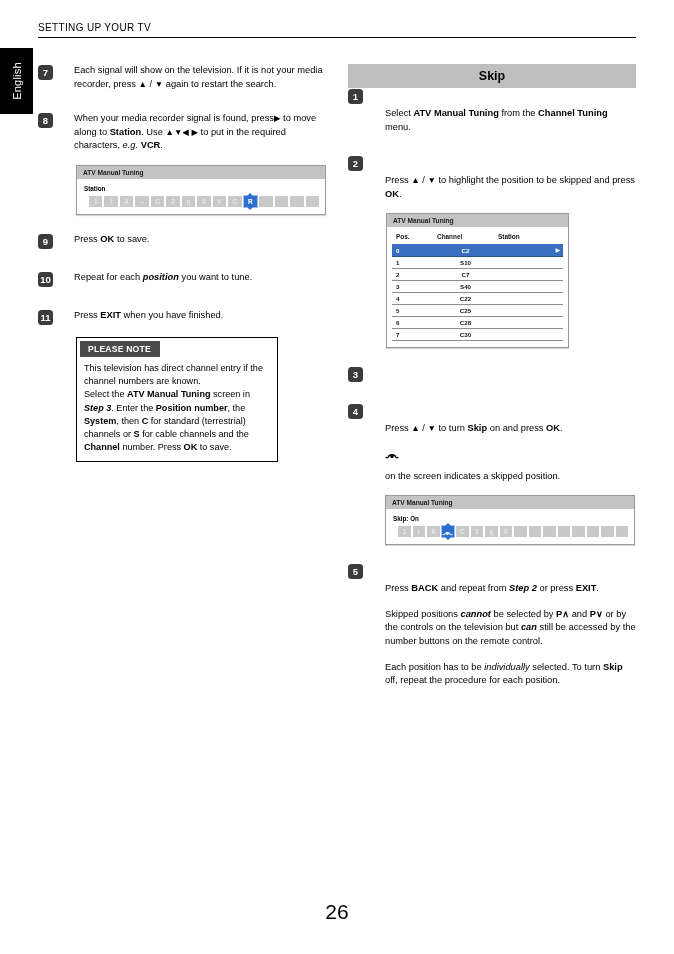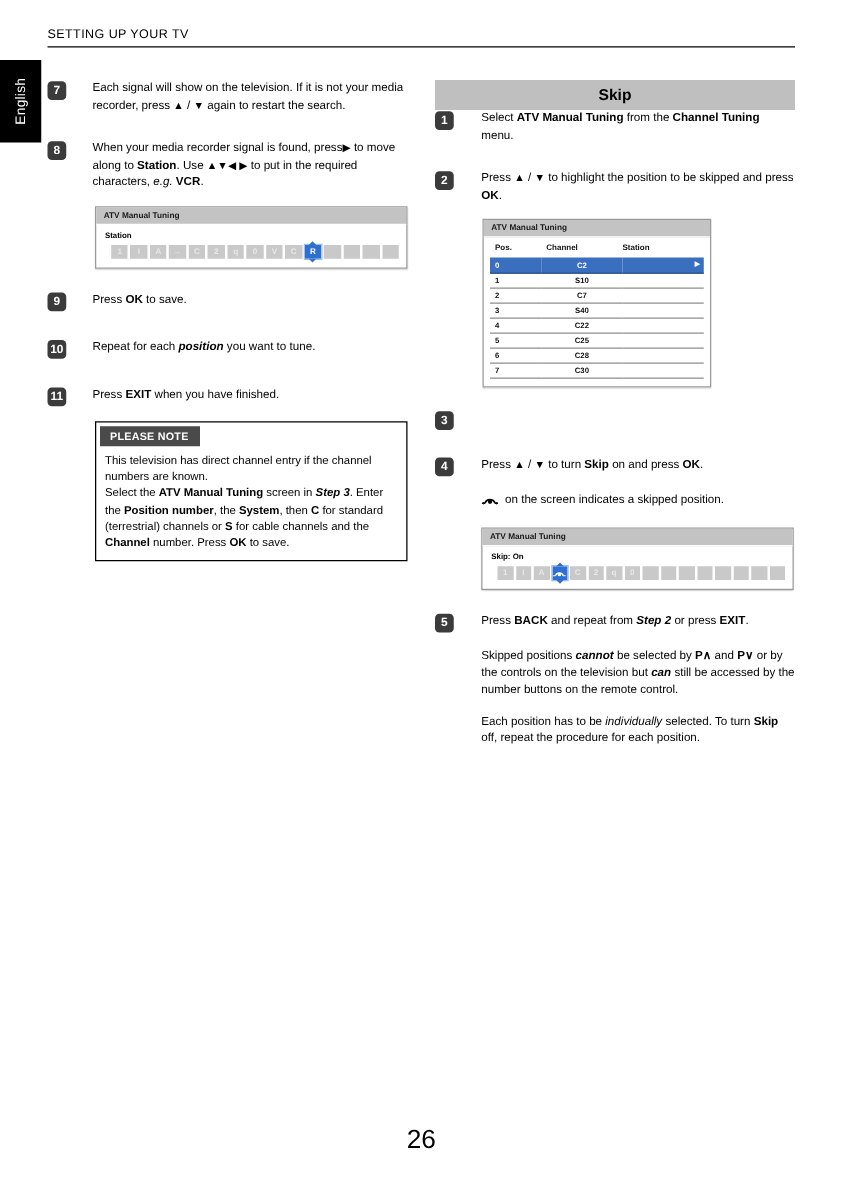--- a/index.html
+++ b/index.html
@@ -88,21 +88,21 @@
     line-height: 15px;
     text-align: center;
     margin-top: 1px;
   }
   .step-body {
     flex: 1 1 auto;
     margin-left: 21px;
     font-size: 9.3px;
     line-height: 13.6px;
   }
-  .col-right .step-body { margin-left: 22px; }
+  .col-right .step-body { margin-left: 22px; margin-top: 19px; }
 
   .para {
     font-size: 9.3px;
     line-height: 13.6px;
     margin: 0 0 12px 0;
   }
   b { font-weight: bold; }
   i { }
   .bi { font-weight: bold; font-style: italic; }
 
@@ -213,21 +213,21 @@
     float: right;
     font-size: 5.5px;
     margin-right: 3px;
     line-height: 8px;
   }
 
   
   .note {
     border: 1.5px solid #000;
     margin-top: 6px;
-    width: 250px;
+    width: 202px;
     box-sizing: border-box;
   }
   .note-head {
     display: inline-block;
     background: #4a4a4a;
     color: #ffffff;
     font-size: 8.6px;
     font-weight: bold;
     padding: 3px 9px 3px 8px;
     margin: 3px 0 0 3px;
@@ -412,21 +412,21 @@
     <div class="step-badge">3</div>
   </div>
 
   <div style="height:9px"></div>
 
   <div class="step">
     <div class="step-badge">4</div>
     <div class="step-body">Press <span class="ar">▲</span> / <span class="ar">▼</span> to turn <b>Skip</b> on and press <b>OK</b>.</div>
   </div>
 
-  <div class="para" style="margin-left:37px; display:flex; align-items:flex-start; gap:5px;">
+  <div class="para" style="margin-left:37px; display:flex; align-items:flex-start; gap:5px;flex-direction:column;">
     <span style="flex:0 0 auto; margin-top:3px;">
       <svg width="14" height="9" viewBox="0 0 14 9" aria-hidden="true">
         <path d="M3 6.5 C4.3 2.8, 9.7 2.8, 11 6.5" stroke="#000" stroke-width="1.3" fill="none"></path>
         <circle cx="7" cy="5.4" r="1.7" fill="#000"></circle>
         <path d="M0.6 6.6 L3.1 6.6" stroke="#000" stroke-width="1.1"></path>
         <path d="M10.9 6.6 L13.4 6.6" stroke="#000" stroke-width="1.1"></path>
         <path d="M0.6 6.6 l1.6 -1.1 l0 2.2 z" fill="#000"></path>
         <path d="M13.4 6.6 l-1.6 -1.1 l0 2.2 z" fill="#000"></path>
       </svg>
     </span>

